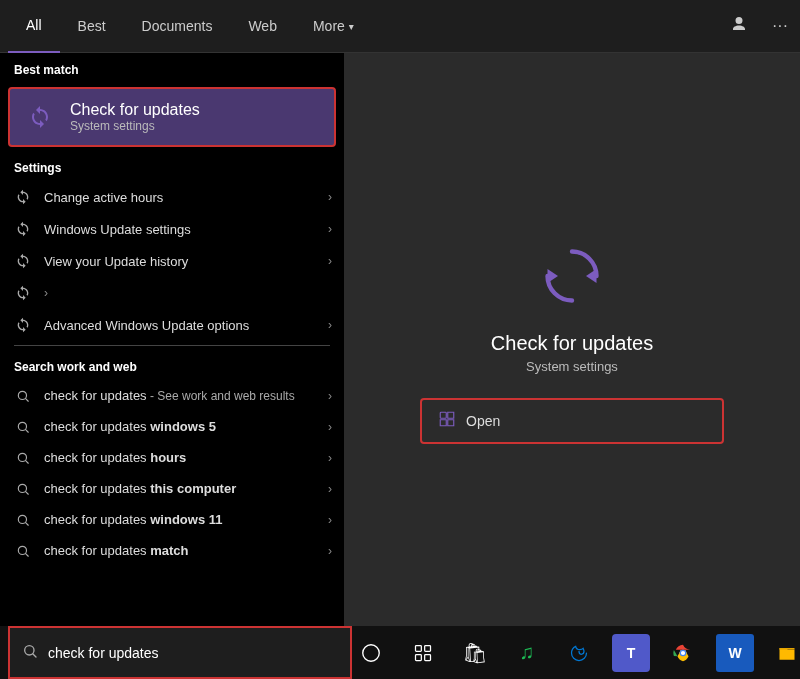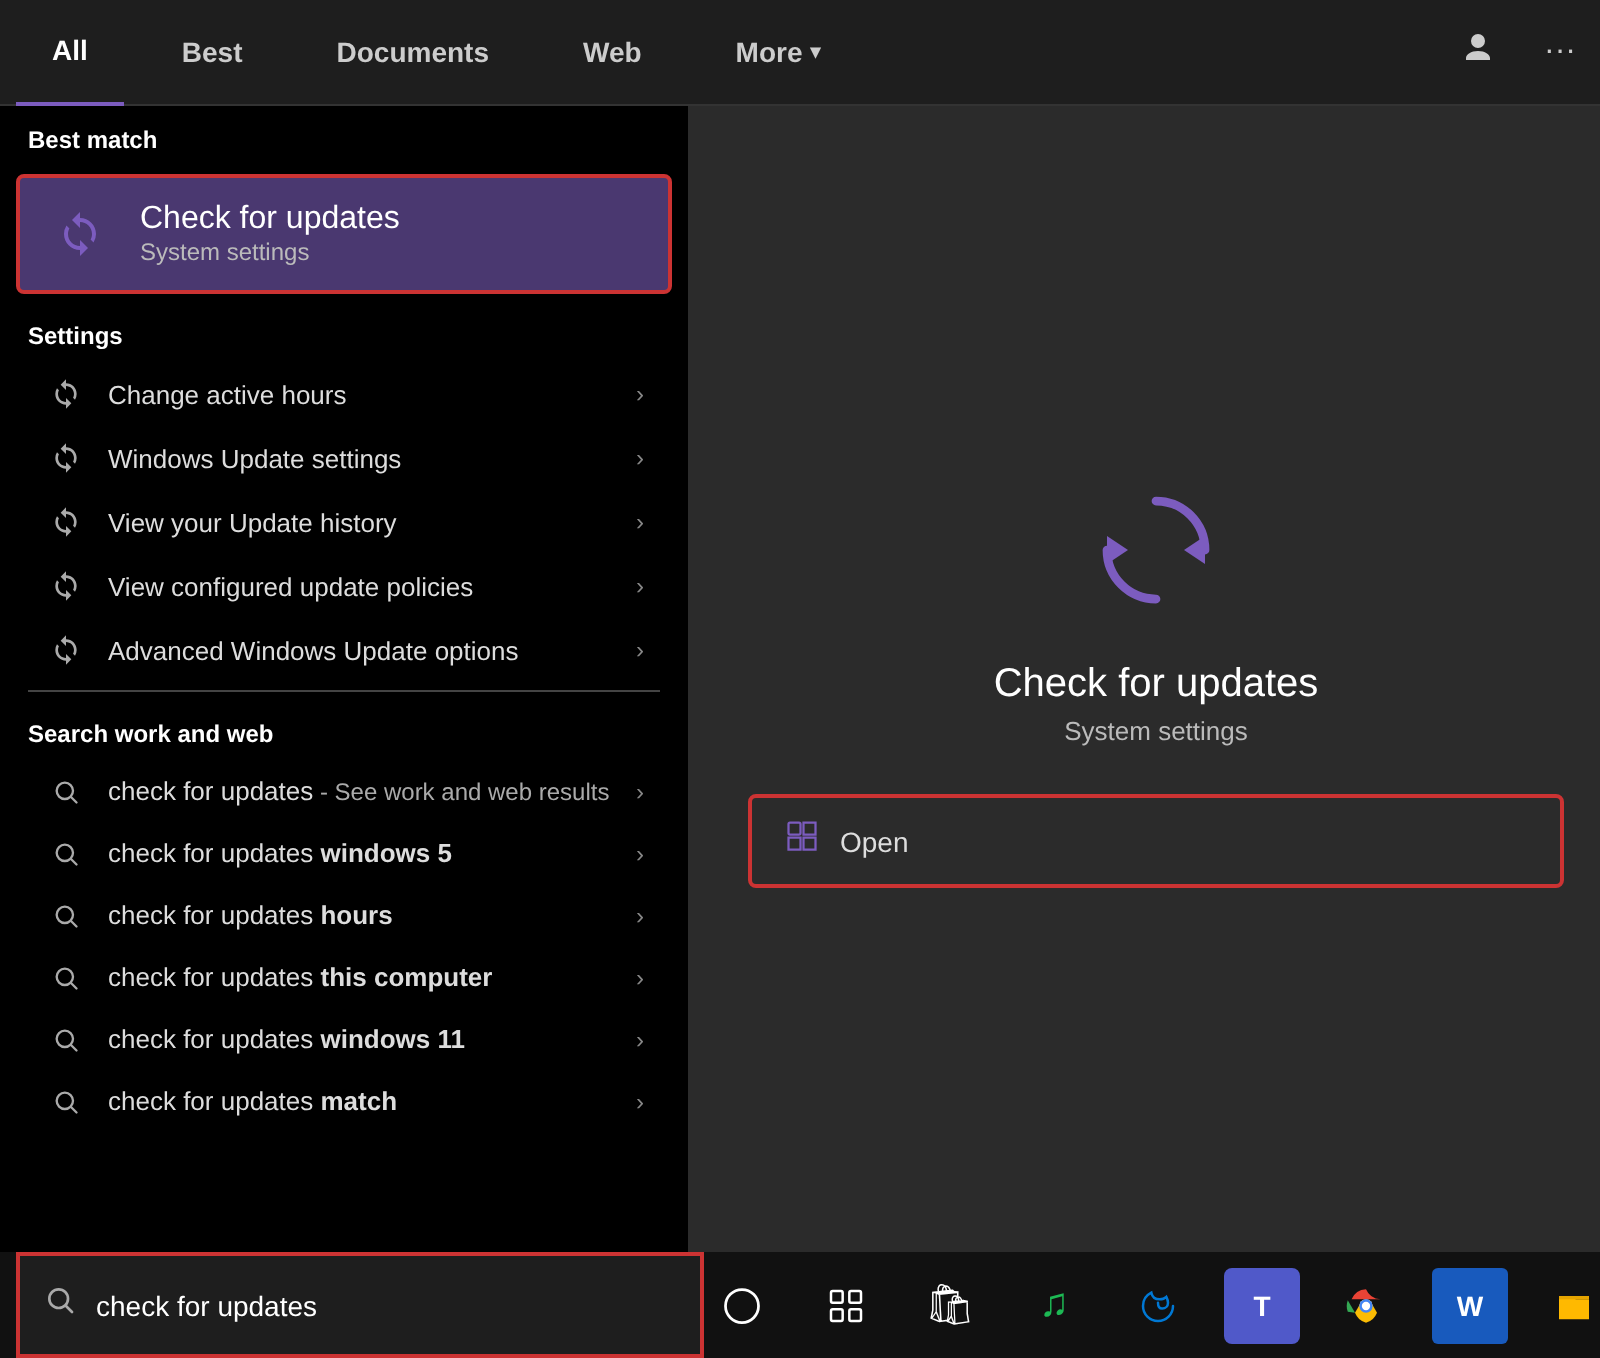--- a/index.html
+++ b/index.html
@@ -17,23 +17,22 @@
     .top-nav {
       background: #1e1e1e;
       display: flex;
       align-items: center;
       height: 53px;
       padding: 0 8px;
       border-bottom: 1px solid #333;
     }
     .nav-tabs {
       display: flex;
-      gap: 11px;
+      gap: 0;
       flex: 1;
-      font-weight: bold;
     }
     .nav-tab {
       color: #ccc;
       padding: 0 18px;
       height: 53px;
       display: flex;
       align-items: center;
       font-size: 14px;
       cursor: pointer;
       position: relative;
@@ -106,21 +105,21 @@
     }
     .best-match-text .subtitle {
       color: #bbb;
       font-size: 12px;
     }
 
     
     .list-item {
       display: flex;
       align-items: center;
-      padding: 8px 22px;
+      padding: 8px 12px;
       cursor: pointer;
       color: #ddd;
       font-size: 13px;
     }
     .list-item .item-icon {
       width: 22px;
       margin-right: 10px;
       display: flex;
       align-items: center;
       justify-content: center;
@@ -177,21 +176,21 @@
     }
 
     .open-btn {
       border: 2px solid #cc3333;
       border-radius: 4px;
       padding: 10px 16px;
       display: flex;
       align-items: center;
       gap: 10px;
       cursor: pointer;
-      width: 408px;
+      width: 304px;
       color: #ddd;
       font-size: 14px;
       background: transparent;
     }
     .open-btn .open-icon {
       color: #7c5cbf;
       font-size: 16px;
     }
 
     
@@ -347,21 +346,20 @@
       <div class="item-text">View your Update history</div>
       <div class="chevron-right">›</div>
     </div>
 
     <div class="list-item">
       <div class="item-icon">
         <svg width="16" height="16" viewBox="0 0 24 24" fill="none">
           <path d="M12 4V1L8 5l4 4V6c3.31 0 6 2.69 6 6 0 1.01-.25 1.97-.7 2.8l1.46 1.46A7.93 7.93 0 0020 12c0-4.42-3.58-8-8-8zm0 14c-3.31 0-6-2.69-6-6 0-1.01.25-1.97.7-2.8L5.24 7.74A7.93 7.93 0 004 12c0 4.42 3.58 8 8 8v3l4-4-4-4v3z" fill="#aaa"></path>
         </svg>
       </div>
-      <div class="item-text">View configured update policies</div>
       <div class="chevron-right">›</div>
     </div>
 
     <div class="list-item">
       <div class="item-icon">
         <svg width="16" height="16" viewBox="0 0 24 24" fill="none">
           <path d="M12 4V1L8 5l4 4V6c3.31 0 6 2.69 6 6 0 1.01-.25 1.97-.7 2.8l1.46 1.46A7.93 7.93 0 0020 12c0-4.42-3.58-8-8-8zm0 14c-3.31 0-6-2.69-6-6 0-1.01.25-1.97.7-2.8L5.24 7.74A7.93 7.93 0 004 12c0 4.42 3.58 8 8 8v3l4-4-4-4v3z" fill="#aaa"></path>
         </svg>
       </div>
       <div class="item-text">Advanced Windows Update options</div>

